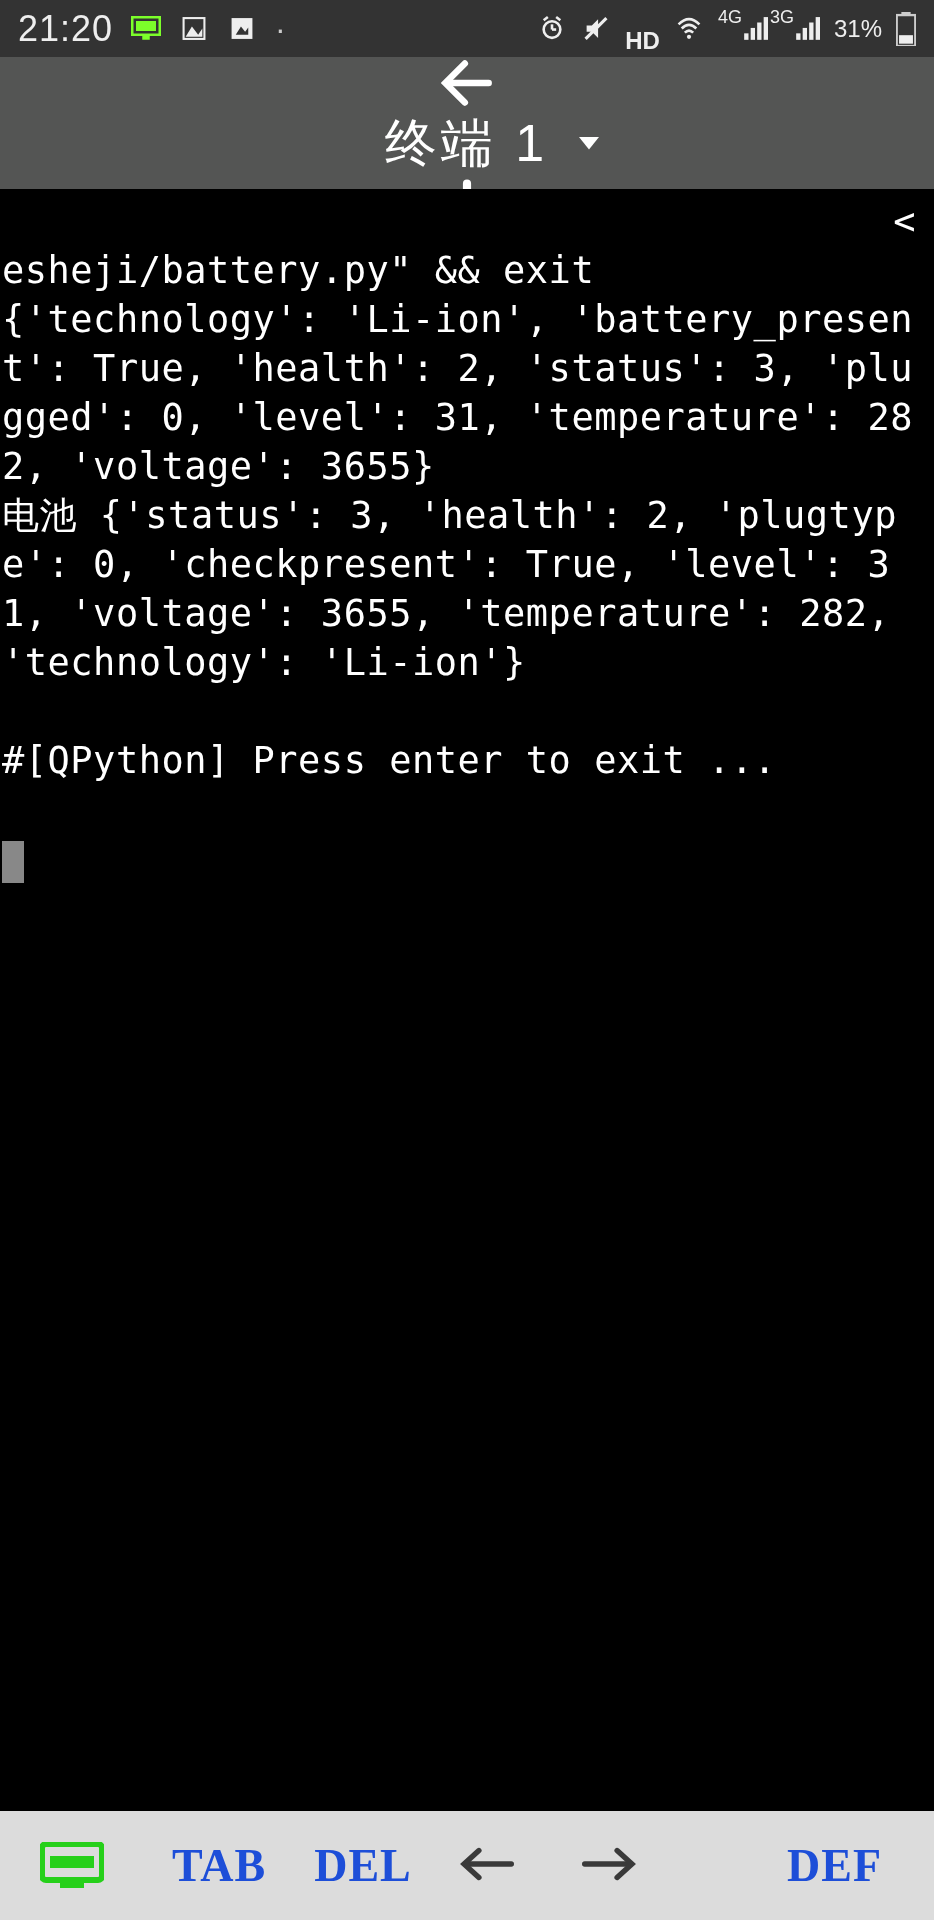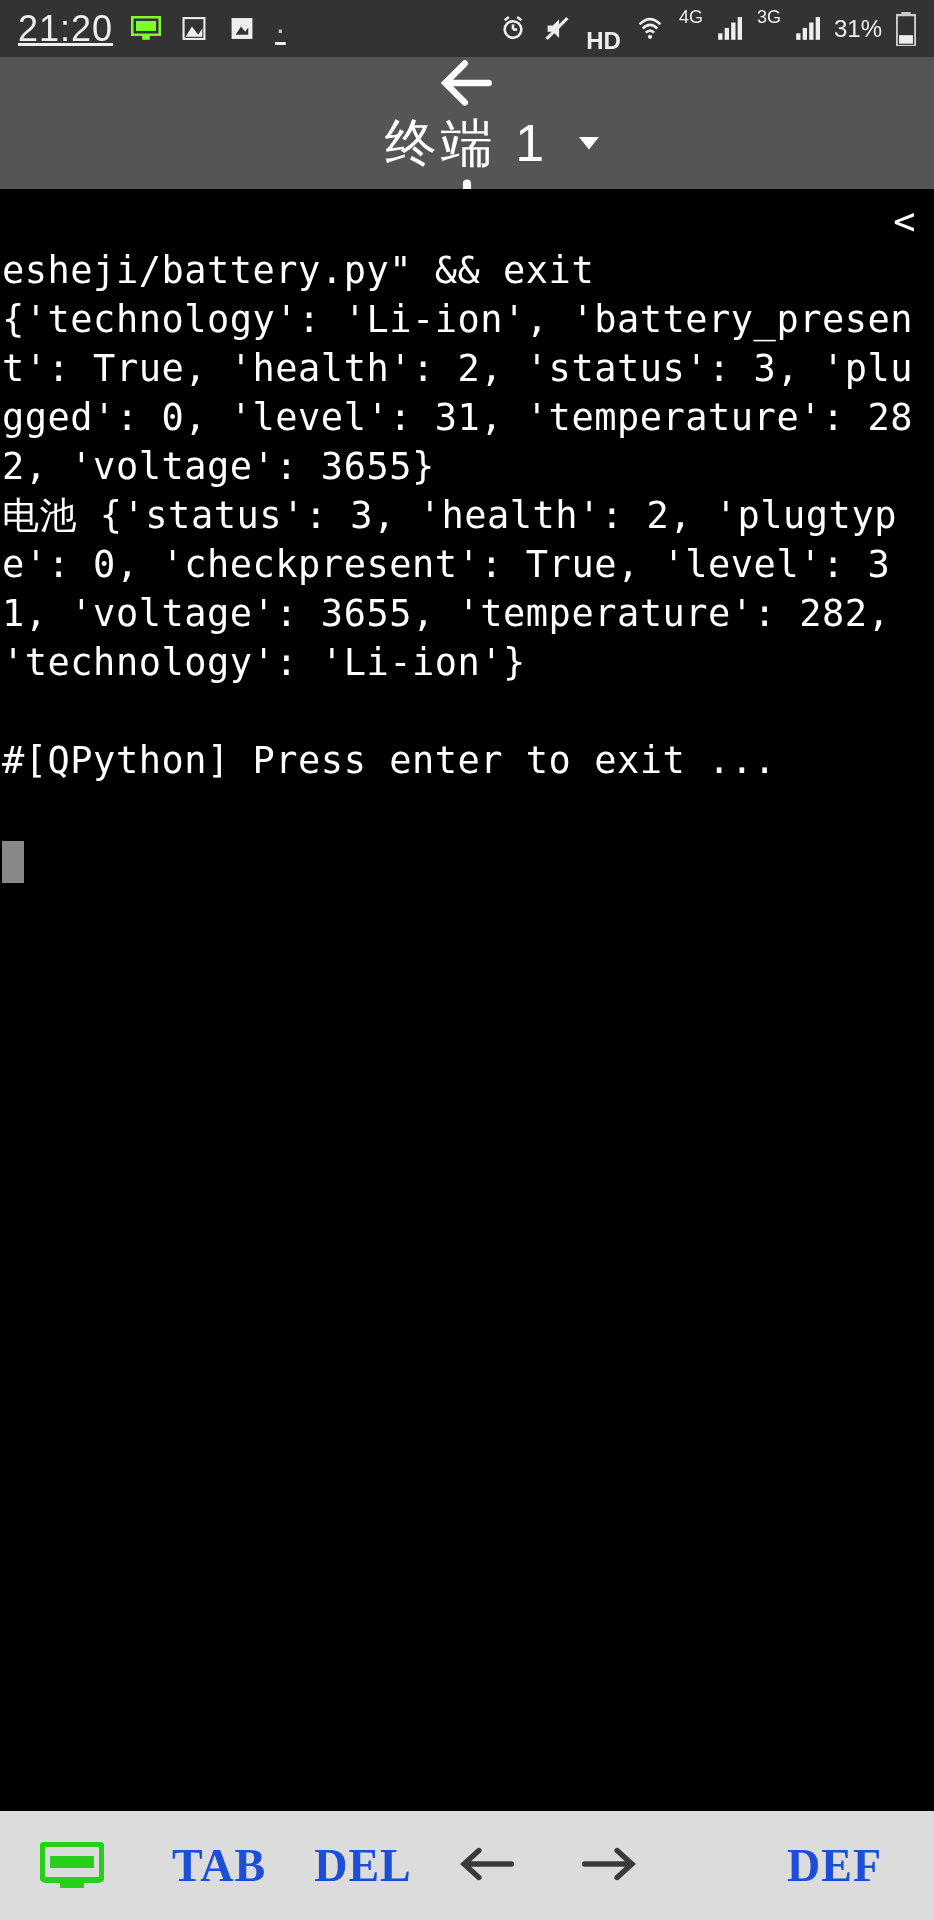--- a/index.html
+++ b/index.html
@@ -12,21 +12,21 @@
   }
   .status-bar {
     height: 57px;
     background: #333;
     color: #eee;
     display: flex;
     align-items: center;
     padding: 0 18px;
     font-size: 32px;
   }
-  .status-left { display: flex; align-items: center; gap: 18px; text-decoration: underline; }
+  .status-left { display: flex; align-items: center; gap: 18px; }
   .status-right { margin-left: auto; display: flex; align-items: center; gap: 14px; font-size: 28px; }
   .status-time { font-size: 36px; letter-spacing: 1px; }
   .status-dot { font-size: 32px; line-height: 1; color:#ccc;}
   .mini-icon { width: 30px; height: 25px; fill: #eee; }
   .app-bar {
     height: 132px;
     background: #545554;
     display: flex;
     align-items: center;
     padding: 0 20px;
@@ -112,21 +112,21 @@
         <polygon points="3,9 8,9 14,3 14,21 8,15 3,15" fill="#eee"></polygon>
         <line x1="2" y1="22" x2="22" y2="2" stroke="#eee" stroke-width="3"></line>
       </svg>
     <span style="font-size:24px;font-weight:600;margin-top:24px;">HD</span>
     <svg class="mini-icon" viewBox="0 0 24 24">
         <path d="M2 8 Q12 -2 22 8" fill="none" stroke="#eee" stroke-width="2.5"></path>
         <path d="M5 12 Q12 5 19 12" fill="none" stroke="#eee" stroke-width="2.5"></path>
         <path d="M8 16 Q12 12 16 16" fill="none" stroke="#eee" stroke-width="2.5"></path>
         <circle cx="12" cy="20" r="2" fill="#eee"></circle>
       </svg>
-    <span style="display:flex;align-items:flex-end;gap:13px;text-align:center;">
+    <span style="display:flex;align-items:flex-end;gap:0;text-align:center;">
       <span style="font-size:18px;position:relative;top:-14px;">4G</span>
       <svg width="26" height="26" viewBox="0 0 24 24">
           <rect x="2" y="16" width="4" height="6" fill="#eee"></rect>
           <rect x="8" y="11" width="4" height="11" fill="#eee"></rect>
           <rect x="14" y="6" width="4" height="16" fill="#eee"></rect>
           <rect x="20" y="1" width="4" height="21" fill="#eee"></rect>
         </svg>
       <span style="font-size:18px;position:relative;top:-14px;margin-left:2px;">3G</span>
       <svg width="26" height="26" viewBox="0 0 24 24">
           <rect x="2" y="16" width="4" height="6" fill="#eee"></rect>

